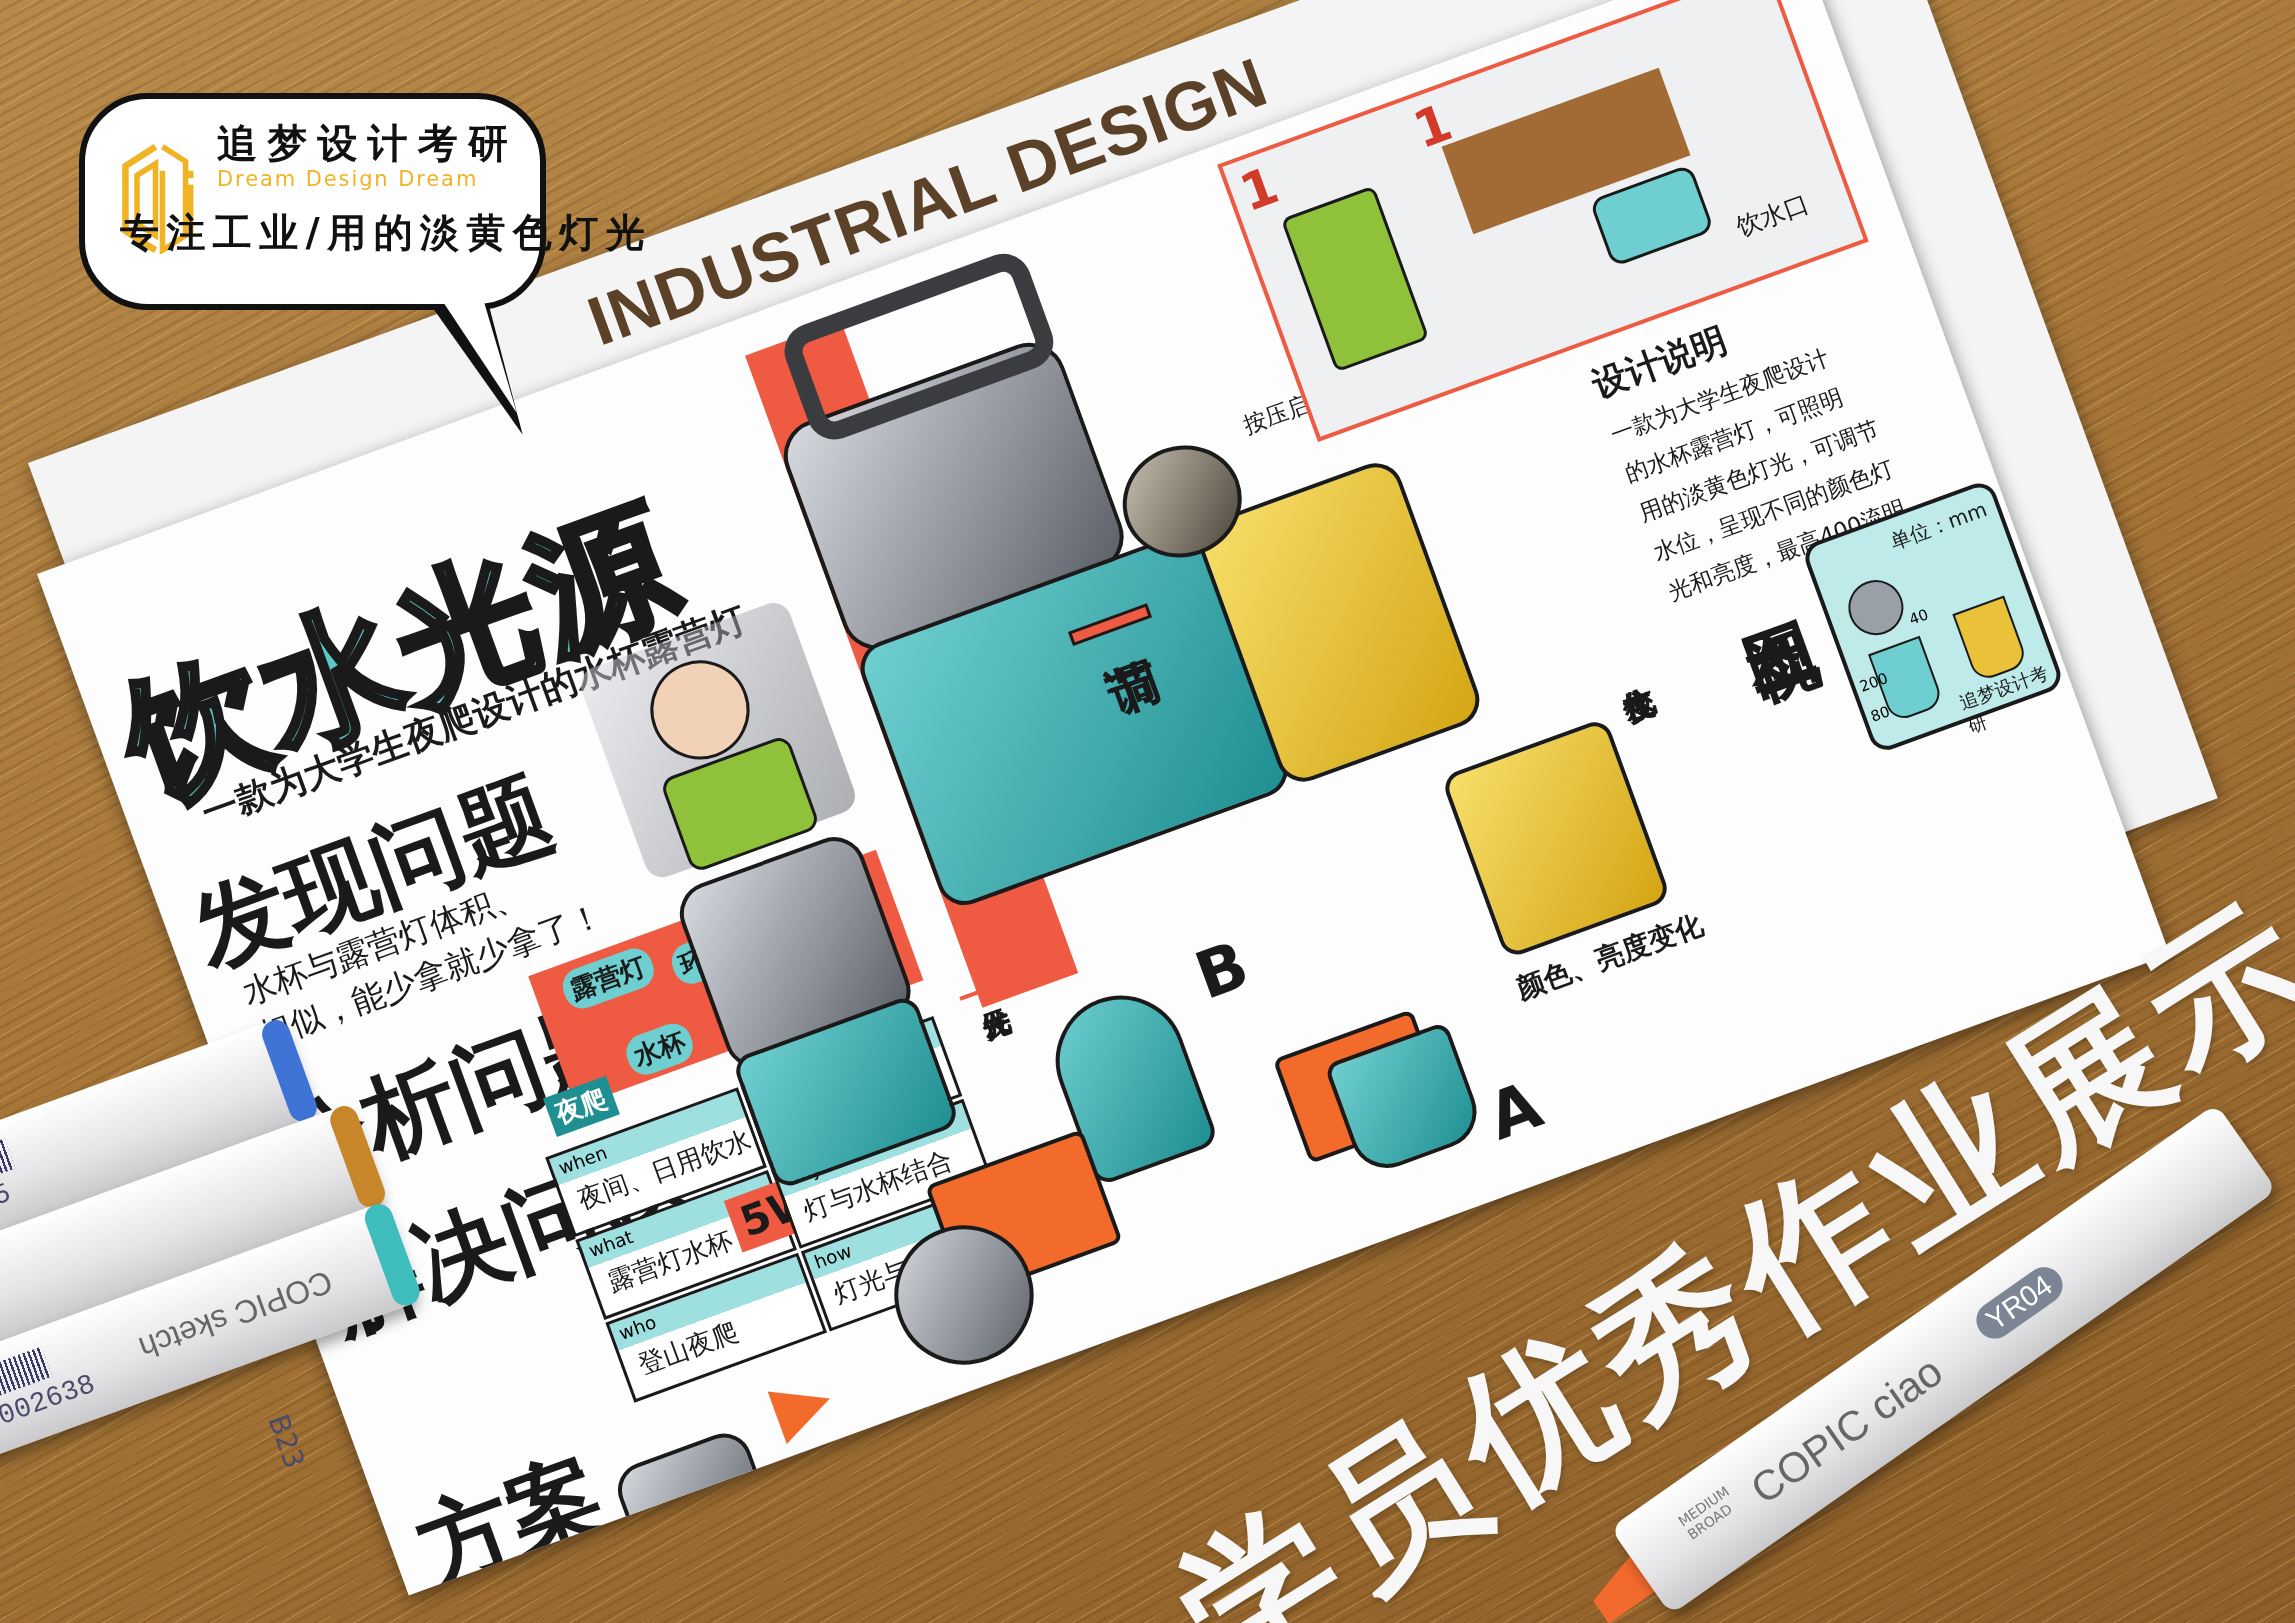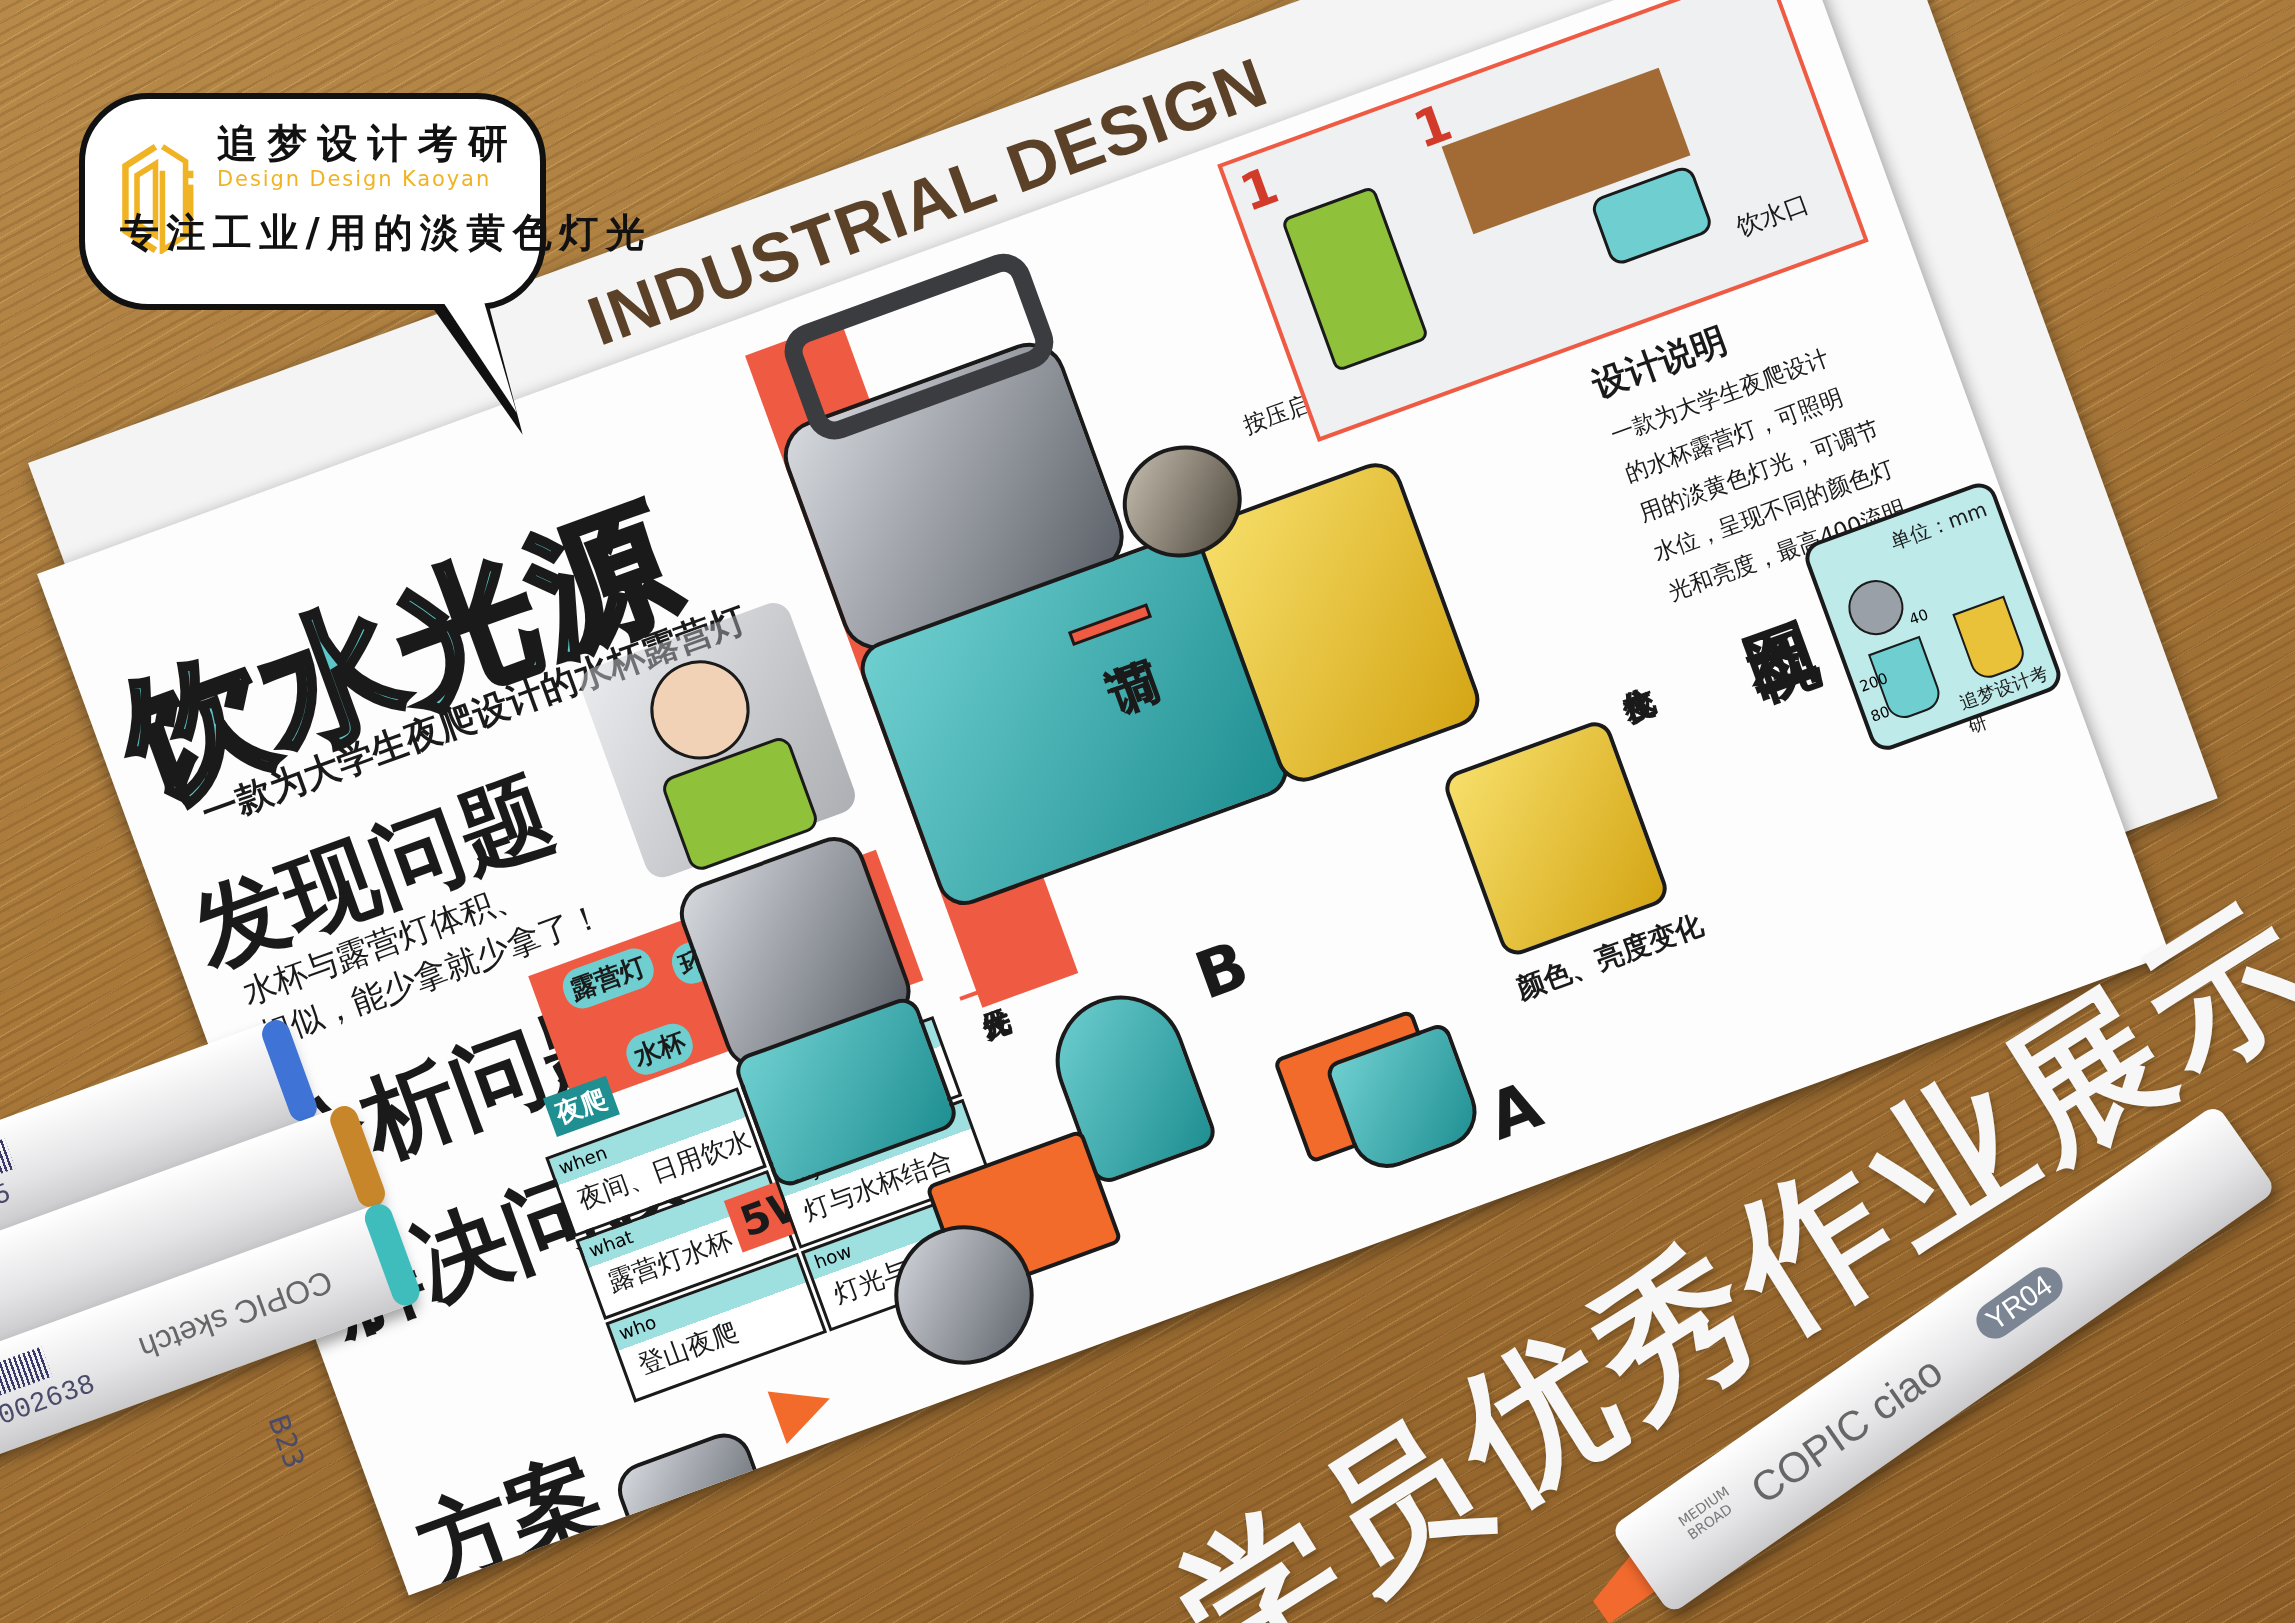--- a/index.html
+++ b/index.html
@@ -165,21 +165,21 @@
 <div class="abs bubble"></div>
 <div class="abs bubble-tail-inner"></div>
 <svg class="abs logo" viewBox="0 0 170 240">
   <path d="M85 8 L20 50 L20 190 L85 232" fill="none" stroke="#f0b323" stroke-width="14"></path>
   <path d="M45 70 L85 45 L85 200 L45 175 Z" fill="none" stroke="#f0b323" stroke-width="12"></path>
   <path d="M100 8 L150 40 L150 200 L100 232 L100 60" fill="none" stroke="#f0b323" stroke-width="12"></path>
   <rect x="155" y="90" width="12" height="110" fill="#f0b323"></rect>
   <rect x="155" y="60" width="12" height="16" fill="#f0b323"></rect>
 </svg>
 <div class="abs brand-cn">追梦设计考研</div>
-<div class="abs brand-en">Design Design Kaoyan</div>
+<div class="abs brand-en">Dream Design Dream</div>
 <div class="abs brand-tag">专注工业/用的淡黄色灯光</div>
 
 <div class="abs headline-en" style="left:578px;top:287px;">INDUSTRIAL DESIGN</div>
 
 <div class="abs pen" style="left:-93px;top:1157px;width:416px;transform:rotate(-20deg);">
   <div class="barcode"></div>
   <div class="pen-code" style="top:56px;">02605</div>
   <div class="pen-cap" style="background:#3f74d6;"></div>
 </div>
 <div class="abs pen" style="left:-69px;top:1259px;width:463px;transform:rotate(-20deg);">

